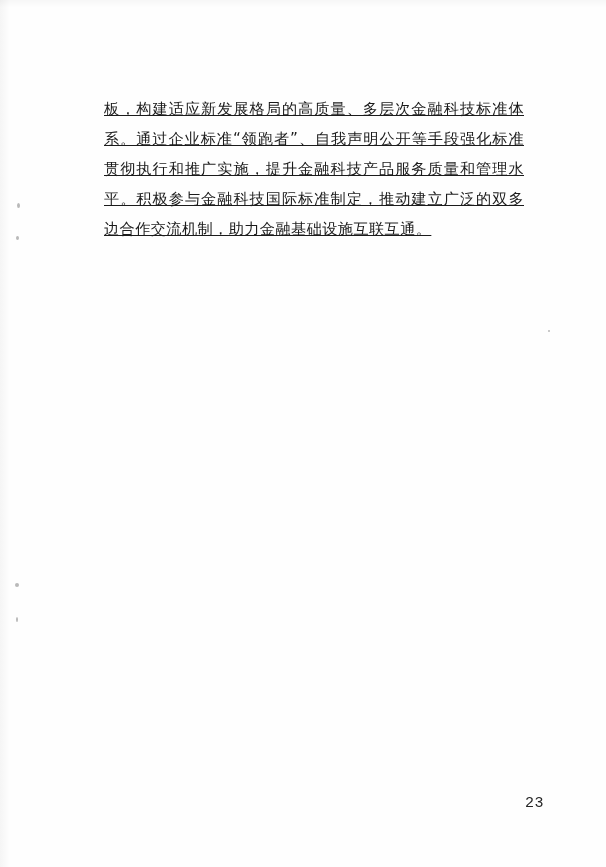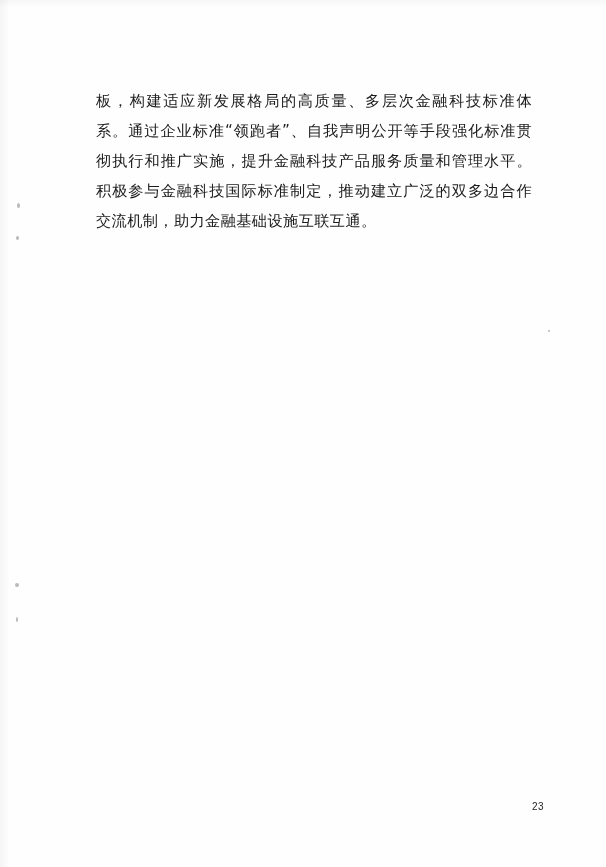--- a/index.html
+++ b/index.html
@@ -37,29 +37,30 @@
     width: 452px;
     font-family: "DejaVu Sans", sans-serif;
     font-size: 15.2px;
     line-height: 30px;
     color: #1b1b1b;
     letter-spacing: 0.4px;
     text-align: justify;
     text-justify: inter-character;
   }
   .body-text p {
-    margin: 8px;
+    margin: 16px;
     text-indent: 0;
+    text-decoration: underline;
   }
   .page-number {
     position: absolute;
     right: 62px;
     bottom: 55px;
-    font-family: Liberation Sans, sans-serif;
-    font-size: 10px;
+    font-family: Liberation Mono, monospace;
+    font-size: 15px;
     color: #242424;
     letter-spacing: 0.5px;
   }
   .edge-shadow-left {
     position: absolute;
     left: 0;
     top: 0;
     width: 10px;
     height: 867px;
     background: linear-gradient(to right, rgba(0,0,0,0.035), rgba(0,0,0,0));

